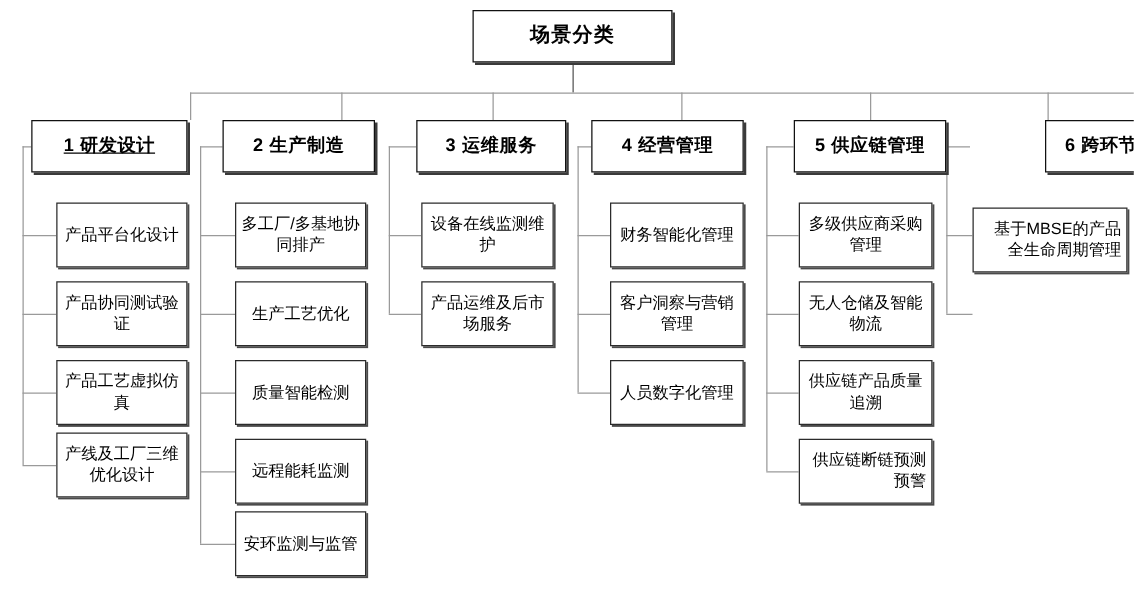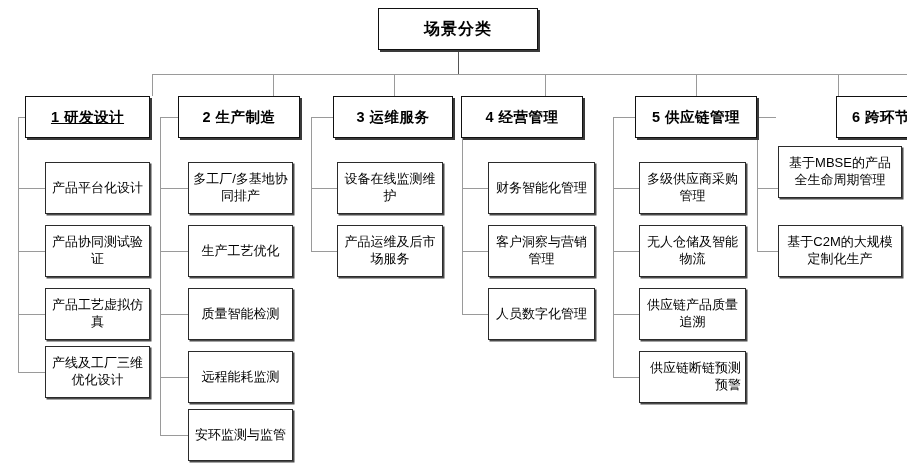--- a/index.html
+++ b/index.html
@@ -174,21 +174,21 @@
   <div class="node cat" style="left:333px;width:120px;">
     <span class="node-text">3 运维服务</span>
   </div>
   <div class="node leaf" style="left:337px;top:162px;width:106px;">
     <span class="node-text">设备在线监测维护</span>
   </div>
   <div class="node leaf" style="left:337px;top:225px;width:106px;">
     <span class="node-text">产品运维及后市场服务</span>
   </div>
 
-  <div class="node cat" style="left:461px;width:122px;">
+  <div class="node cat" style="left:473px;width:122px;">
     <span class="node-text">4 经营管理</span>
   </div>
   <div class="node leaf" style="left:488px;top:162px;width:107px;">
     <span class="node-text">财务智能化管理</span>
   </div>
   <div class="node leaf" style="left:488px;top:225px;width:107px;">
     <span class="node-text">客户洞察与营销管理</span>
   </div>
   <div class="node leaf" style="left:488px;top:288px;width:107px;">
     <span class="node-text">人员数字化管理</span>
@@ -206,20 +206,17 @@
   <div class="node leaf" style="left:639px;top:288px;width:107px;">
     <span class="node-text">供应链产品质量追溯</span>
   </div>
   <div class="node leaf" style="left:639px;top:351px;width:107px;text-align:right;">
     <span class="node-text">供应链断链预测预警</span>
   </div>
 
   <div class="node cat" style="left:792px;width:120px;margin-left:44px;">
     <span class="node-text">6 跨环节协同</span>
   </div>
-  <div class="node leaf" style="left:778px;top:146px;width:124px;">
+  <div class="node leaf" style="left:778px;top:166px;width:124px;text-align:right;">
     <span class="node-text">基于MBSE的产品全生命周期管理</span>
   </div>
-  <div class="node leaf" style="left:778px;top:225px;width:124px;">
-    <span class="node-text">基于C2M的大规模定制化生产</span>
-  </div>
 
 </div>
 
 </body></html>

